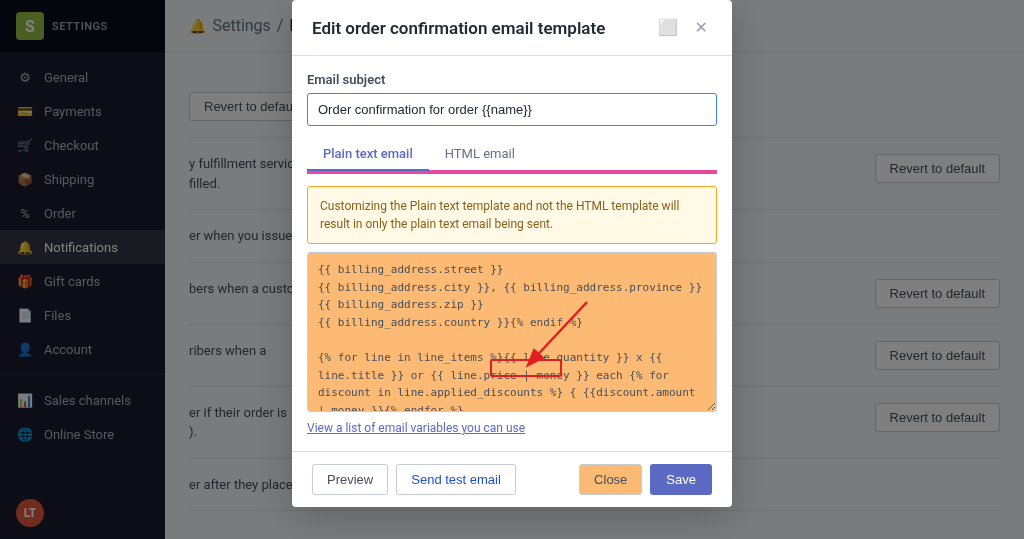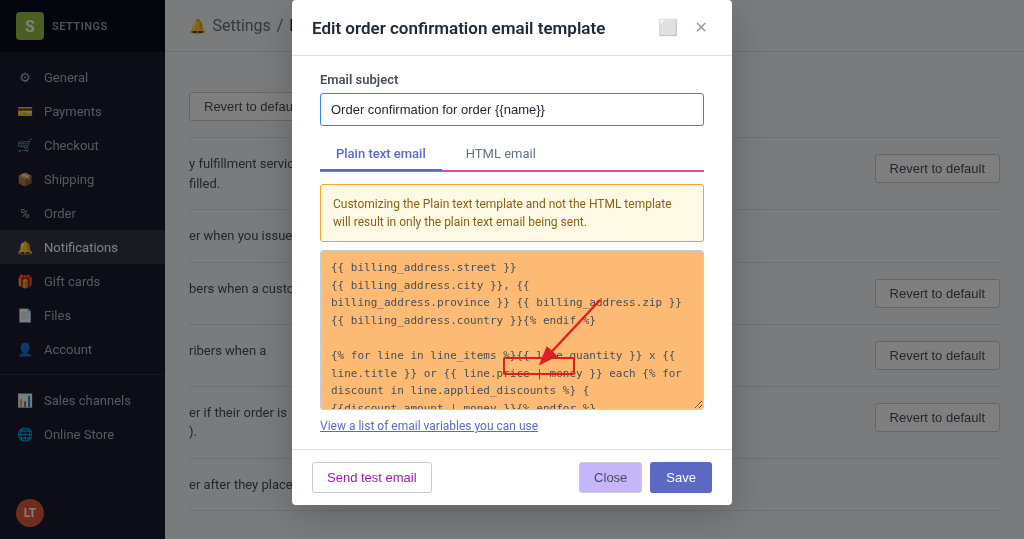--- a/index.html
+++ b/index.html
@@ -34,35 +34,35 @@
 
     
     .overlay { position: fixed; top: 0; left: 0; right: 0; bottom: 0; background: rgba(0,0,0,0.5); z-index: 100; display: flex; align-items: flex-start; justify-content: center; }
 
     
     .modal { background: white; border-radius: 4px; width: 440px; max-height: 520px; box-shadow: 0 10px 40px rgba(0,0,0,0.2); display: flex; flex-direction: column; position: relative; }
     .modal-header { padding: 16px 20px; border-bottom: 1px solid #e0e0e0; display: flex; justify-content: space-between; align-items: center; }
     .modal-title { font-size: 17px; font-weight: 600; color: #212b36; }
     .modal-header-actions { display: flex; gap: 8px; align-items: center; }
     .modal-icon-btn { background: none; border: none; cursor: pointer; color: #919eab; font-size: 16px; padding: 2px 4px; }
-    .modal-body { padding: 16px 28px; flex: 1; overflow-y: auto; }
+    .modal-body { padding: 16px 15px; flex: 1; overflow-y: auto; }
     .field-label { font-size: 13px; font-weight: 600; color: #454f5b; margin-bottom: 6px; }
     .email-subject-input { width: 100%; border: 1px solid #3b82f6; border-radius: 3px; padding: 8px 10px; font-size: 13px; color: #212b36; outline: none; }
-    .tabs { display: flex; gap: 8px; margin: 12px 0 0; border-bottom: 2px solid #ec4899; }
+    .tabs { display: flex; gap: 0; margin: 12px 0 0; border-bottom: 4px solid #ec4899; }
     .tab { padding: 8px 16px; font-size: 13px; color: #637381; cursor: pointer; border-bottom: 2px solid transparent; margin-bottom: -1px; }
     .tab.active { color: #5c6ac4; border-bottom-color: #5c6ac4; font-weight: 500; }
     .warning-banner { background: #fff9e6; border: 1px solid #f5a623; border-radius: 3px; padding: 10px 12px; margin: 12px 0 8px; font-size: 12px; color: #8a6116; line-height: 1.5; }
     .template-editor { width: 100%; height: 160px; border: 1px solid #c4cdd5; border-radius: 3px; padding: 8px 10px; font-size: 11px; color: #454f5b; font-family: monospace; resize: vertical; line-height: 1.6; overflow-y: auto; background: #fdba74; }
     .variables-link { color: #5c6ac4; text-decoration: underline; font-size: 12px; cursor: pointer; margin-top: 6px; display: inline-block; }
     .modal-footer { padding: 12px 20px; border-top: 1px solid #e0e0e0; display: flex; justify-content: space-between; align-items: center; }
     .footer-left { display: flex; gap: 8px; }
     .footer-right { display: flex; gap: 8px; }
     .btn-preview { background: white; border: 1px solid #c4cdd5; border-radius: 3px; padding: 7px 14px; font-size: 13px; color: #454f5b; cursor: pointer; }
-    .btn-send-test { background: white; border: 1px solid #c4cdd5; border-radius: 3px; padding: 7px 14px; font-size: 13px; color: #a21caf; cursor: pointer; }
-    .btn-close { background: #c4b5fd; border: 1px solid #c4cdd5; border-radius: 3px; padding: 7px 14px; font-size: 13px; color: #454f5b; cursor: pointer; }
+    .btn-send-test { background: white; border: 1px solid #c4cdd5; border-radius: 3px; padding: 7px 14px; font-size: 13px; color: #1d4ed8; cursor: pointer; }
+    .btn-close { background: #fdba74; border: 1px solid #c4cdd5; border-radius: 3px; padding: 7px 14px; font-size: 13px; color: #454f5b; cursor: pointer; }
     .btn-save { background: #5c6ac4; border: none; border-radius: 3px; padding: 7px 16px; font-size: 13px; color: white; cursor: pointer; font-weight: 500; }
   </style>
 </head>
 <body>
 
 <div class="sidebar">
   <div class="sidebar-header">
     <div class="shopify-logo">S</div>
     <span class="sidebar-settings-label">SETTINGS</span>
   </div>
@@ -198,20 +198,21 @@
             </marker>
           </defs>
           <line x1="280" y1="50" x2="222" y2="112" stroke="#e02020" stroke-width="2.5" marker-end="url(#arrowhead)"></line>
         </svg>
       </div>
       
       <a class="variables-link">View a list of email variables you can use</a>
     </div>
     <div class="modal-footer">
       <div class="footer-left">
+        <button class="btn-preview">Preview</button>
         <button class="btn-send-test">Send test email</button>
       </div>
       <div class="footer-right">
         <button class="btn-close">Close</button>
         <button class="btn-save">Save</button>
       </div>
     </div>
   </div>
 </div>
 

